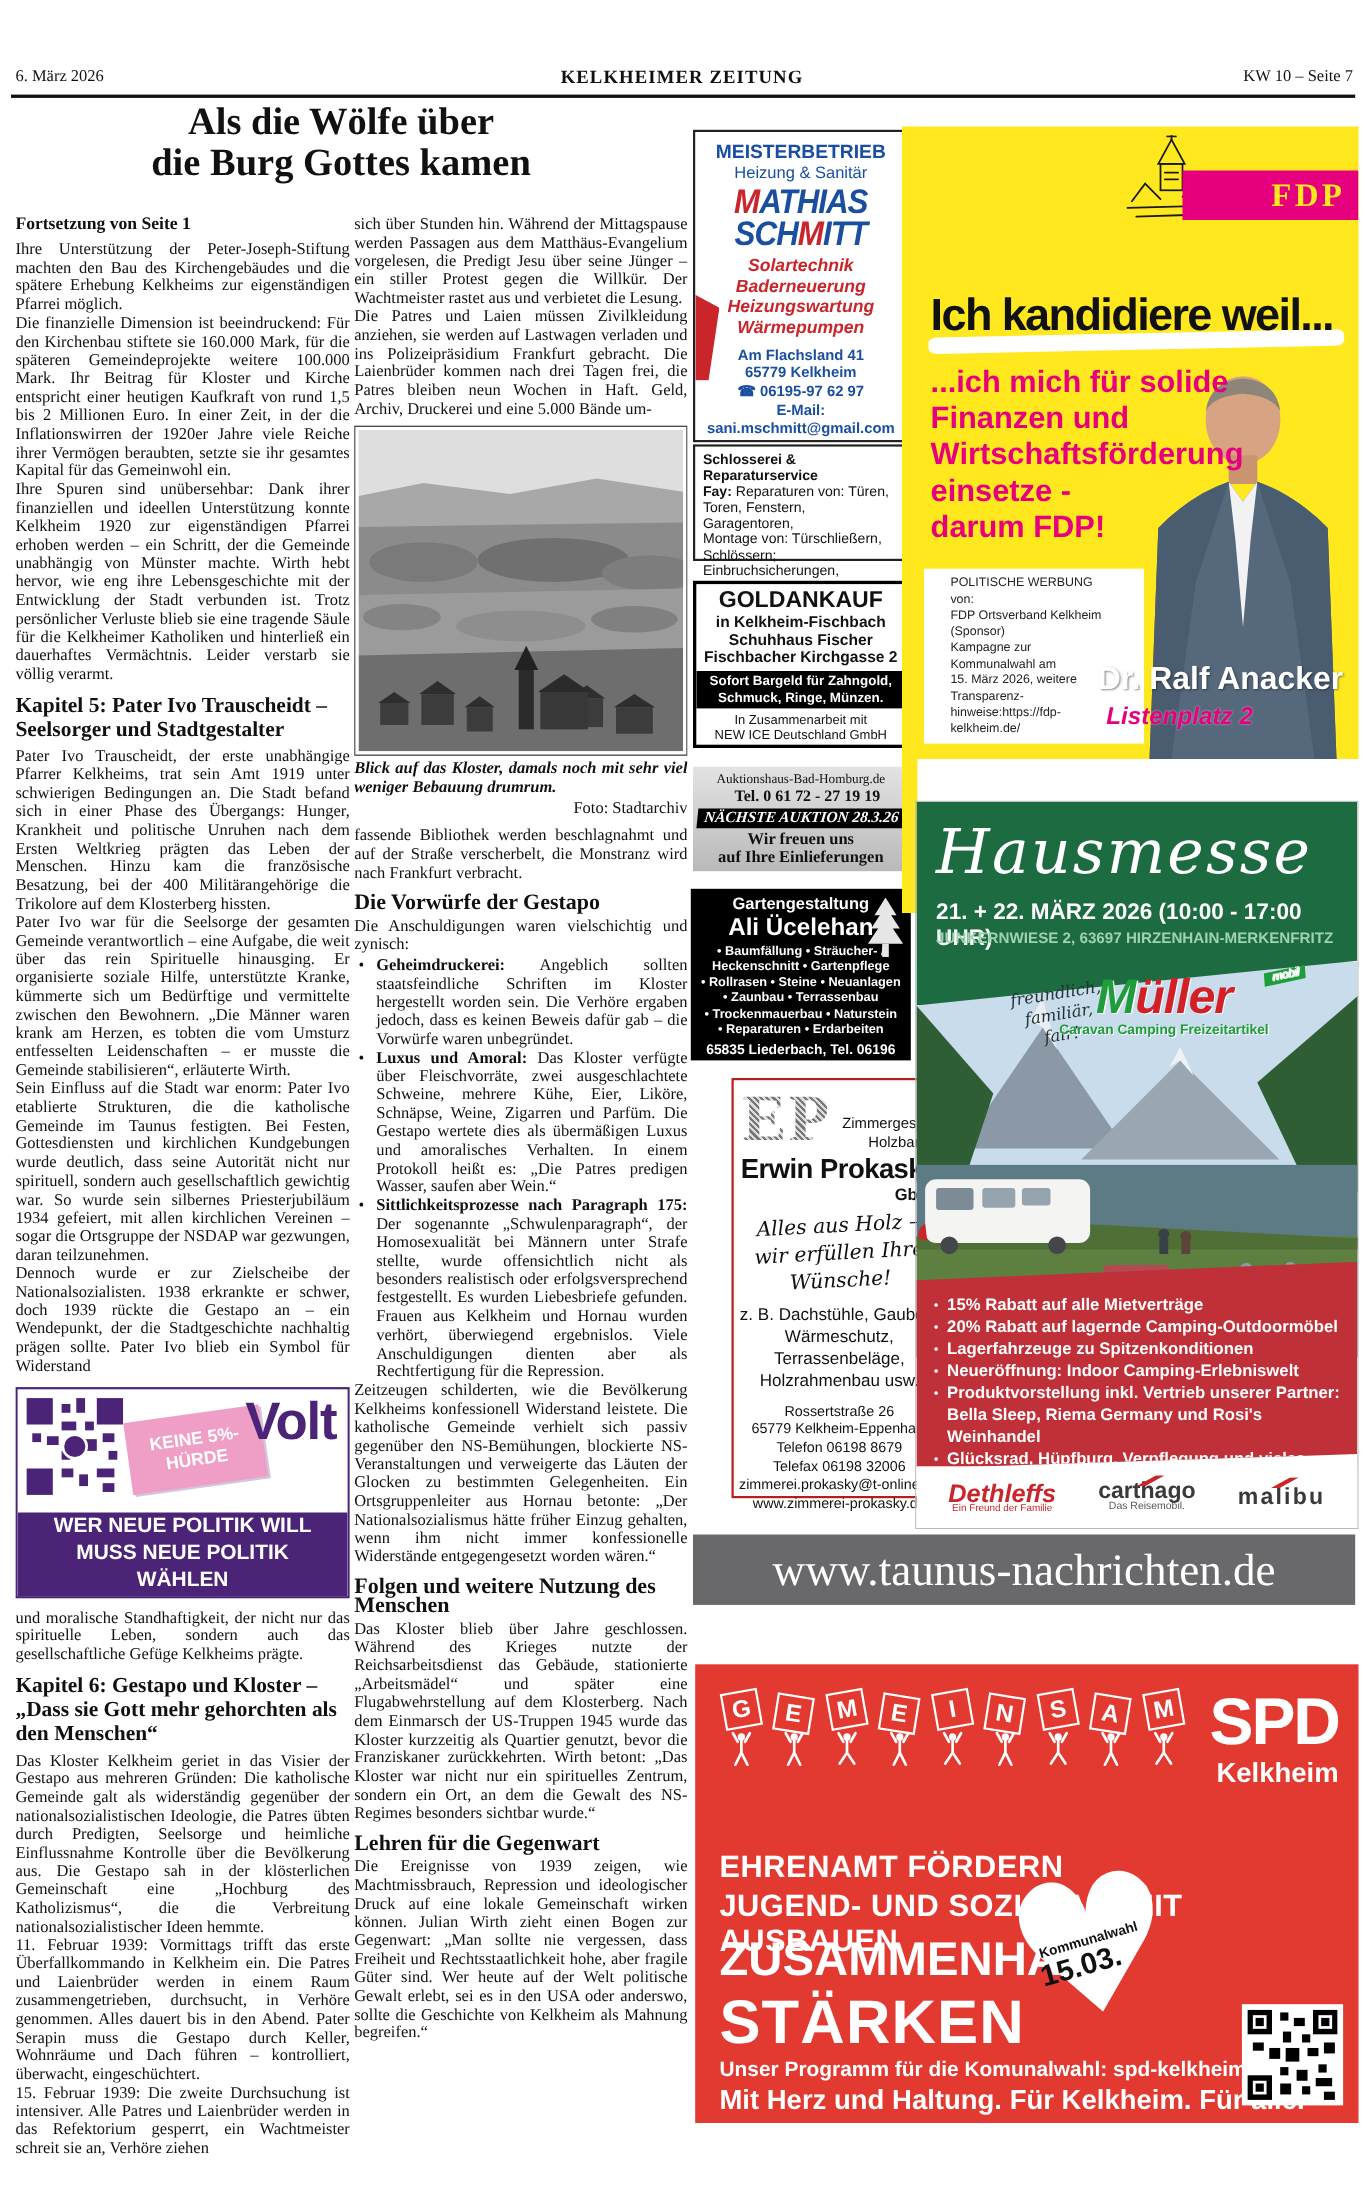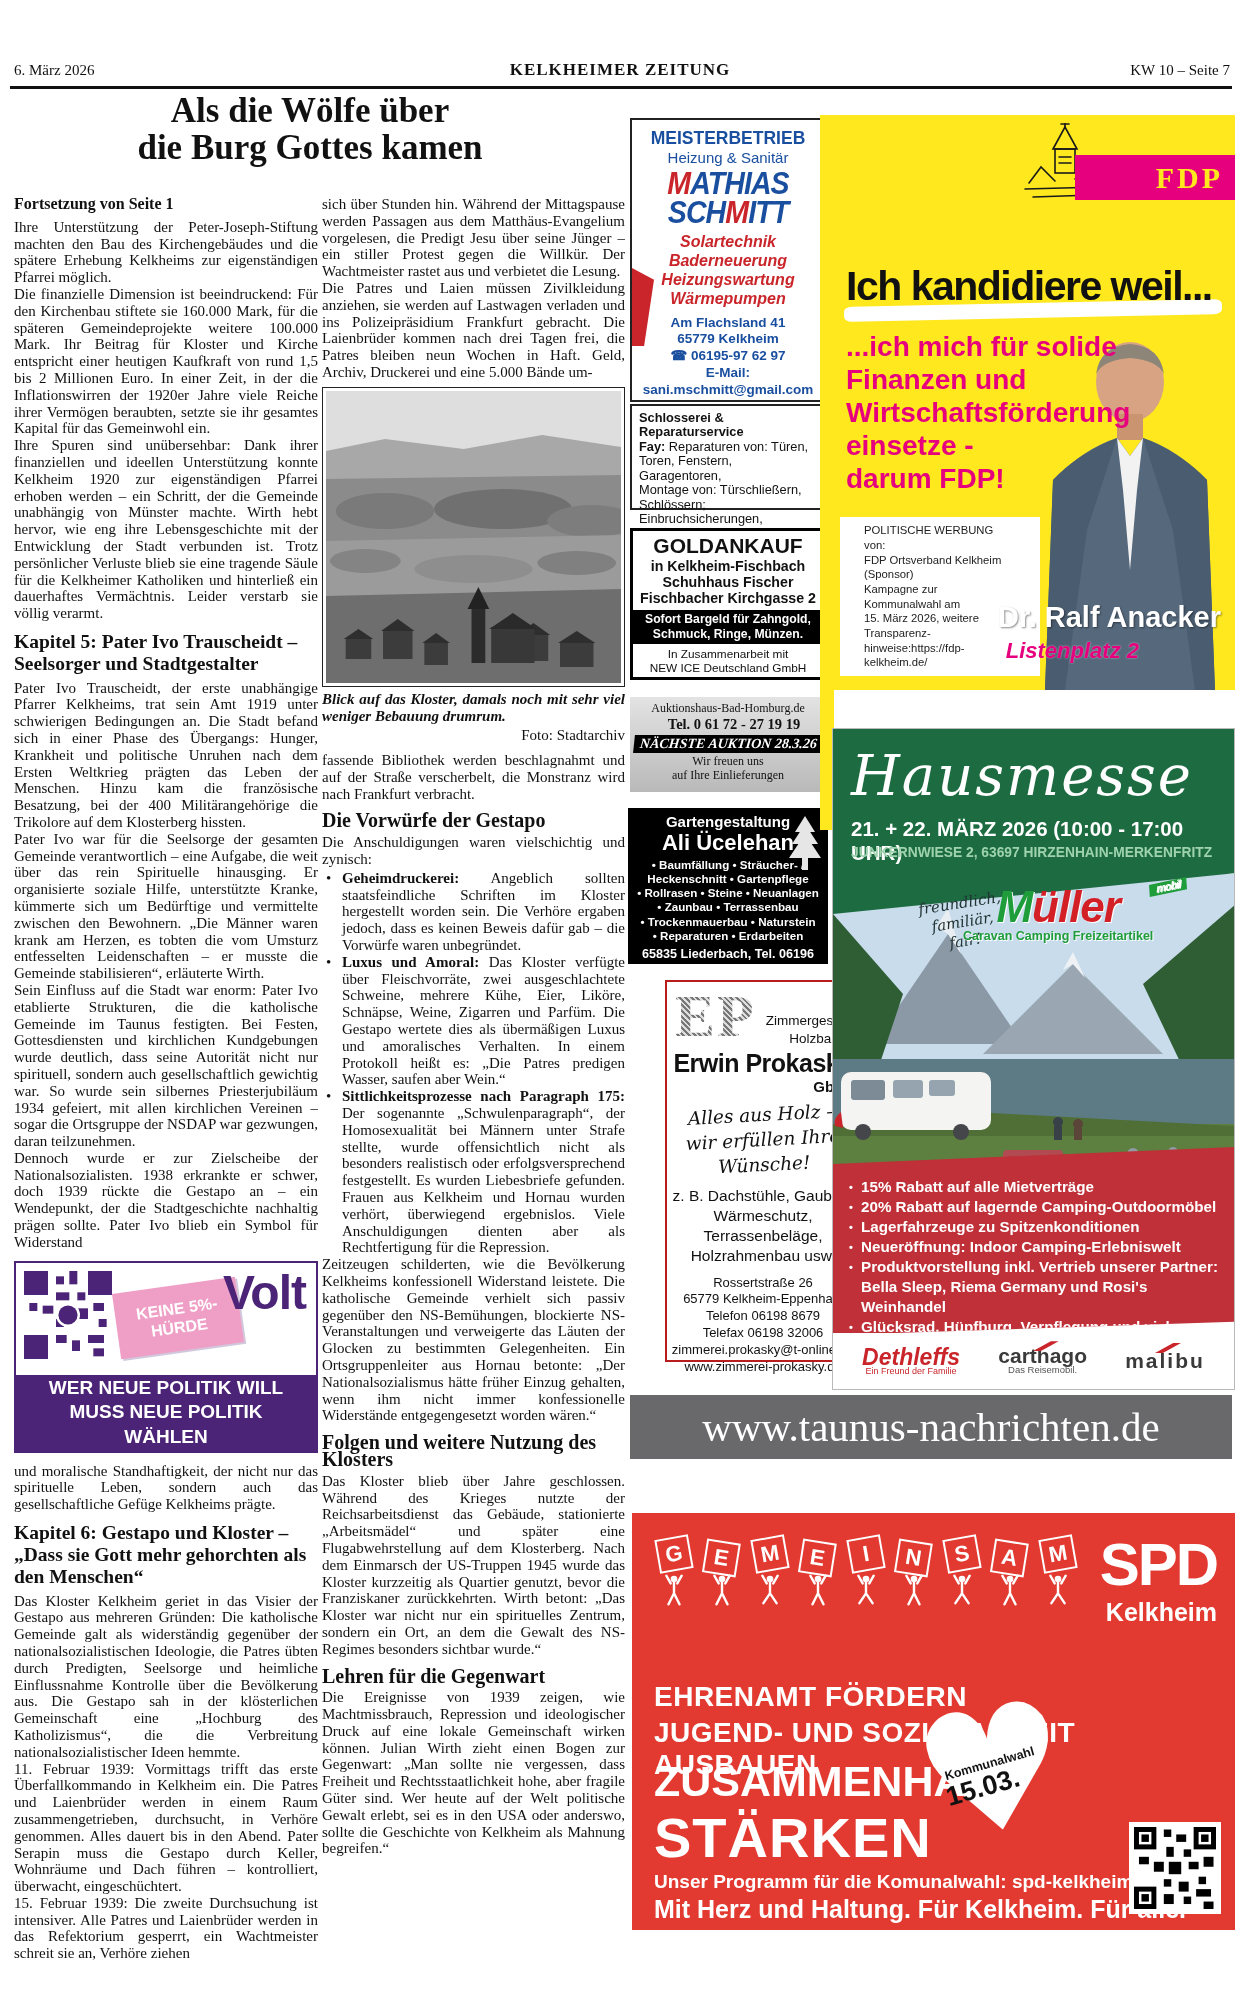--- a/index.html
+++ b/index.html
@@ -68,21 +68,21 @@
   .gold .bar { background:#000; color:#fff; font-weight:bold; font-size:12.2px; line-height:1.25; padding:2px 0; margin:3px 0; }
   .gold .t3 { font-size:11.8px; line-height:1.2; }
   .gold .t3 b { font-size:11.8px; }
 
   .auktion { left:630px; top:697px; width:196px; height:95px; text-align:center;
              background:linear-gradient(#e3e3e3,#b9b9ba); font-family:"Liberation Serif", serif; padding-top:4px; }
   .auktion .a1 { font-weight:normal; font-size:12px; }
   .auktion .a2 { font-weight:bold; font-size:14.5px;margin-left:12px; }
   .auktion .abar { display:inline-block; background:#000; color:#fff; font-weight:bold; font-style:italic;
                    font-size:14px; padding:1px 6px; margin:2px 0; transform:skewX(-6deg); }
-  .auktion .a3 { font-weight:normal; font-size:12px; line-height:1.15;text-align:center; }
+  .auktion .a3 { font-weight:bold; font-size:15px; line-height:1.15;text-align:center; }
 
   .garten { left:628px; top:808px; width:200px; height:156px; background:#000; color:#fff; text-align:center; padding-top:5px; position:absolute; }
   .garten .g1 { font-weight:bold; font-size:15px; }
   .garten .g2 { font-weight:bold; font-size:22px; margin-bottom:2px; }
   .garten .gl { font-weight:bold; font-size:11.6px; line-height:1.22; }
   .garten .gt { position:absolute; right:6px; top:8px; }
   .garten .ga { font-weight:bold; font-size:12.6px; margin-top:4px; line-height:1.25; }
 
   .prokasky { left:630px; top:980px; width:196px; height:382px; border:2px solid #b91c1c; text-align:center; padding-top:6px; position:absolute;margin-left:35px; }
   .ep-row { display:flex; align-items:flex-start; justify-content:flex-start; padding:0 8px; }
@@ -294,21 +294,21 @@
 
   <p class="p">fassende Bibliothek werden beschlagnahmt und auf der Straße verscherbelt, die Monstranz wird nach Frankfurt verbracht.</p>
   <h3 class="subhead">Die Vorwürfe der Gestapo</h3>
   <p class="p">Die Anschuldigungen waren vielschichtig und zynisch:</p>
   <ul class="charges">
     <li><b>Geheimdruckerei:</b><span> Angeblich sollten staatsfeindliche Schriften im Kloster hergestellt worden sein. Die Verhöre ergaben jedoch, dass es keinen Beweis dafür gab – die Vorwürfe waren unbegründet.</span></li>
     <li><b>Luxus und Amoral:</b><span> Das Kloster verfügte über Fleischvorräte, zwei ausgeschlachtete Schweine, mehrere Kühe, Eier, Liköre, Schnäpse, Weine, Zigarren und Parfüm. Die Gestapo wertete dies als übermäßigen Luxus und amoralisches Verhalten. In einem Protokoll heißt es: „Die Patres predigen Wasser, saufen aber Wein.“</span></li>
     <li><b>Sittlichkeitsprozesse nach Paragraph 175:</b><span> Der sogenannte „Schwulenparagraph“, der Homosexualität bei Männern unter Strafe stellte, wurde offensichtlich nicht als besonders realistisch oder erfolgsversprechend festgestellt. Es wurden Liebesbriefe gefunden. Frauen aus Kelkheim und Hornau wurden verhört, überwiegend ergebnislos. Viele Anschuldigungen dienten aber als Rechtfertigung für die Repression.</span></li>
   </ul>
   <p class="p">Zeitzeugen schilderten, wie die Bevölkerung Kelkheims konfessionell Widerstand leistete. Die katholische Gemeinde verhielt sich passiv gegenüber den NS-Bemühungen, blockierte NS-Veranstaltungen und verweigerte das Läuten der Glocken zu bestimmten Gelegenheiten. Ein Ortsgruppenleiter aus Hornau betonte: „Der Nationalsozialismus hätte früher Einzug gehalten, wenn ihm nicht immer konfessionelle Widerstände entgegengesetzt worden wären.“</p>
-  <h3 class="subhead">Folgen und weitere Nutzung des Klosters</h3>
+  <h3 class="subhead">Folgen und weitere Nutzung des Menschen</h3>
   <p class="p">Das Kloster blieb über Jahre geschlossen. Während des Krieges nutzte der Reichsarbeitsdienst das Gebäude, stationierte „Arbeitsmädel“ und später eine Flugabwehrstellung auf dem Klosterberg. Nach dem Einmarsch der US-Truppen 1945 wurde das Kloster kurzzeitig als Quartier genutzt, bevor die Franziskaner zurückkehrten. Wirth betont: „Das Kloster war nicht nur ein spirituelles Zentrum, sondern ein Ort, an dem die Gewalt des NS-Regimes besonders sichtbar wurde.“</p>
   <h3 class="subhead">Lehren für die Gegenwart</h3>
   <p class="p">Die Ereignisse von 1939 zeigen, wie Machtmissbrauch, Repression und ideologischer Druck auf eine lokale Gemeinschaft wirken können. Julian Wirth zieht einen Bogen zur Gegenwart: „Man sollte nie vergessen, dass Freiheit und Rechtsstaatlichkeit hohe, aber fragile Güter sind. Wer heute auf der Welt politische Gewalt erlebt, sei es in den USA oder anderswo, sollte die Geschichte von Kelkheim als Mahnung begreifen.“</p>
 </div>
 
 <div class="abs ad schmitt">
   <div class="mb">MEISTERBETRIEB</div>
   <div class="hs">Heizung &amp; Sanitär</div>
   <div class="logo1"><b>M</b>ATHIAS</div>
   <div class="logo1">SCH<b>M</b>ITT</div>

